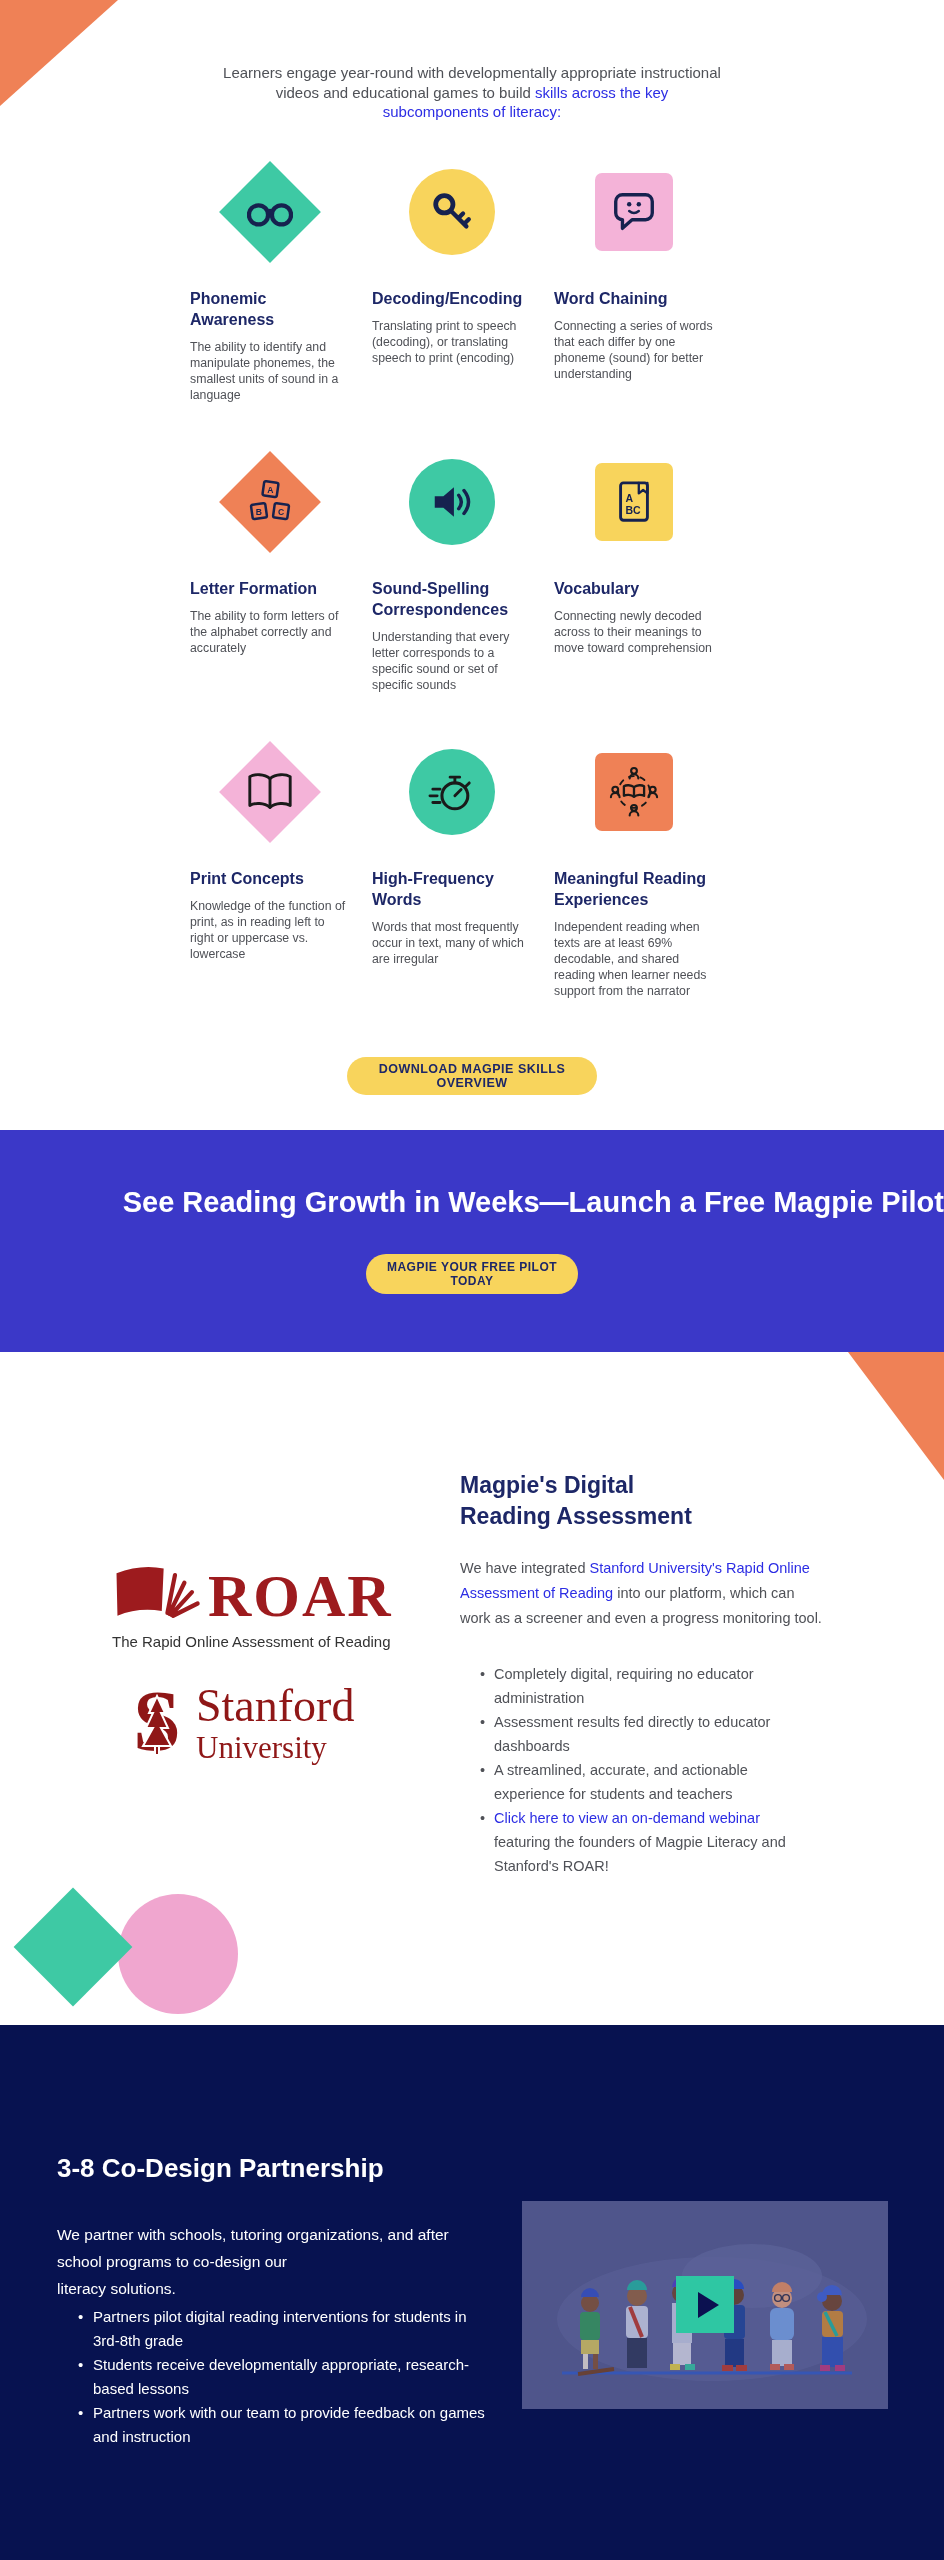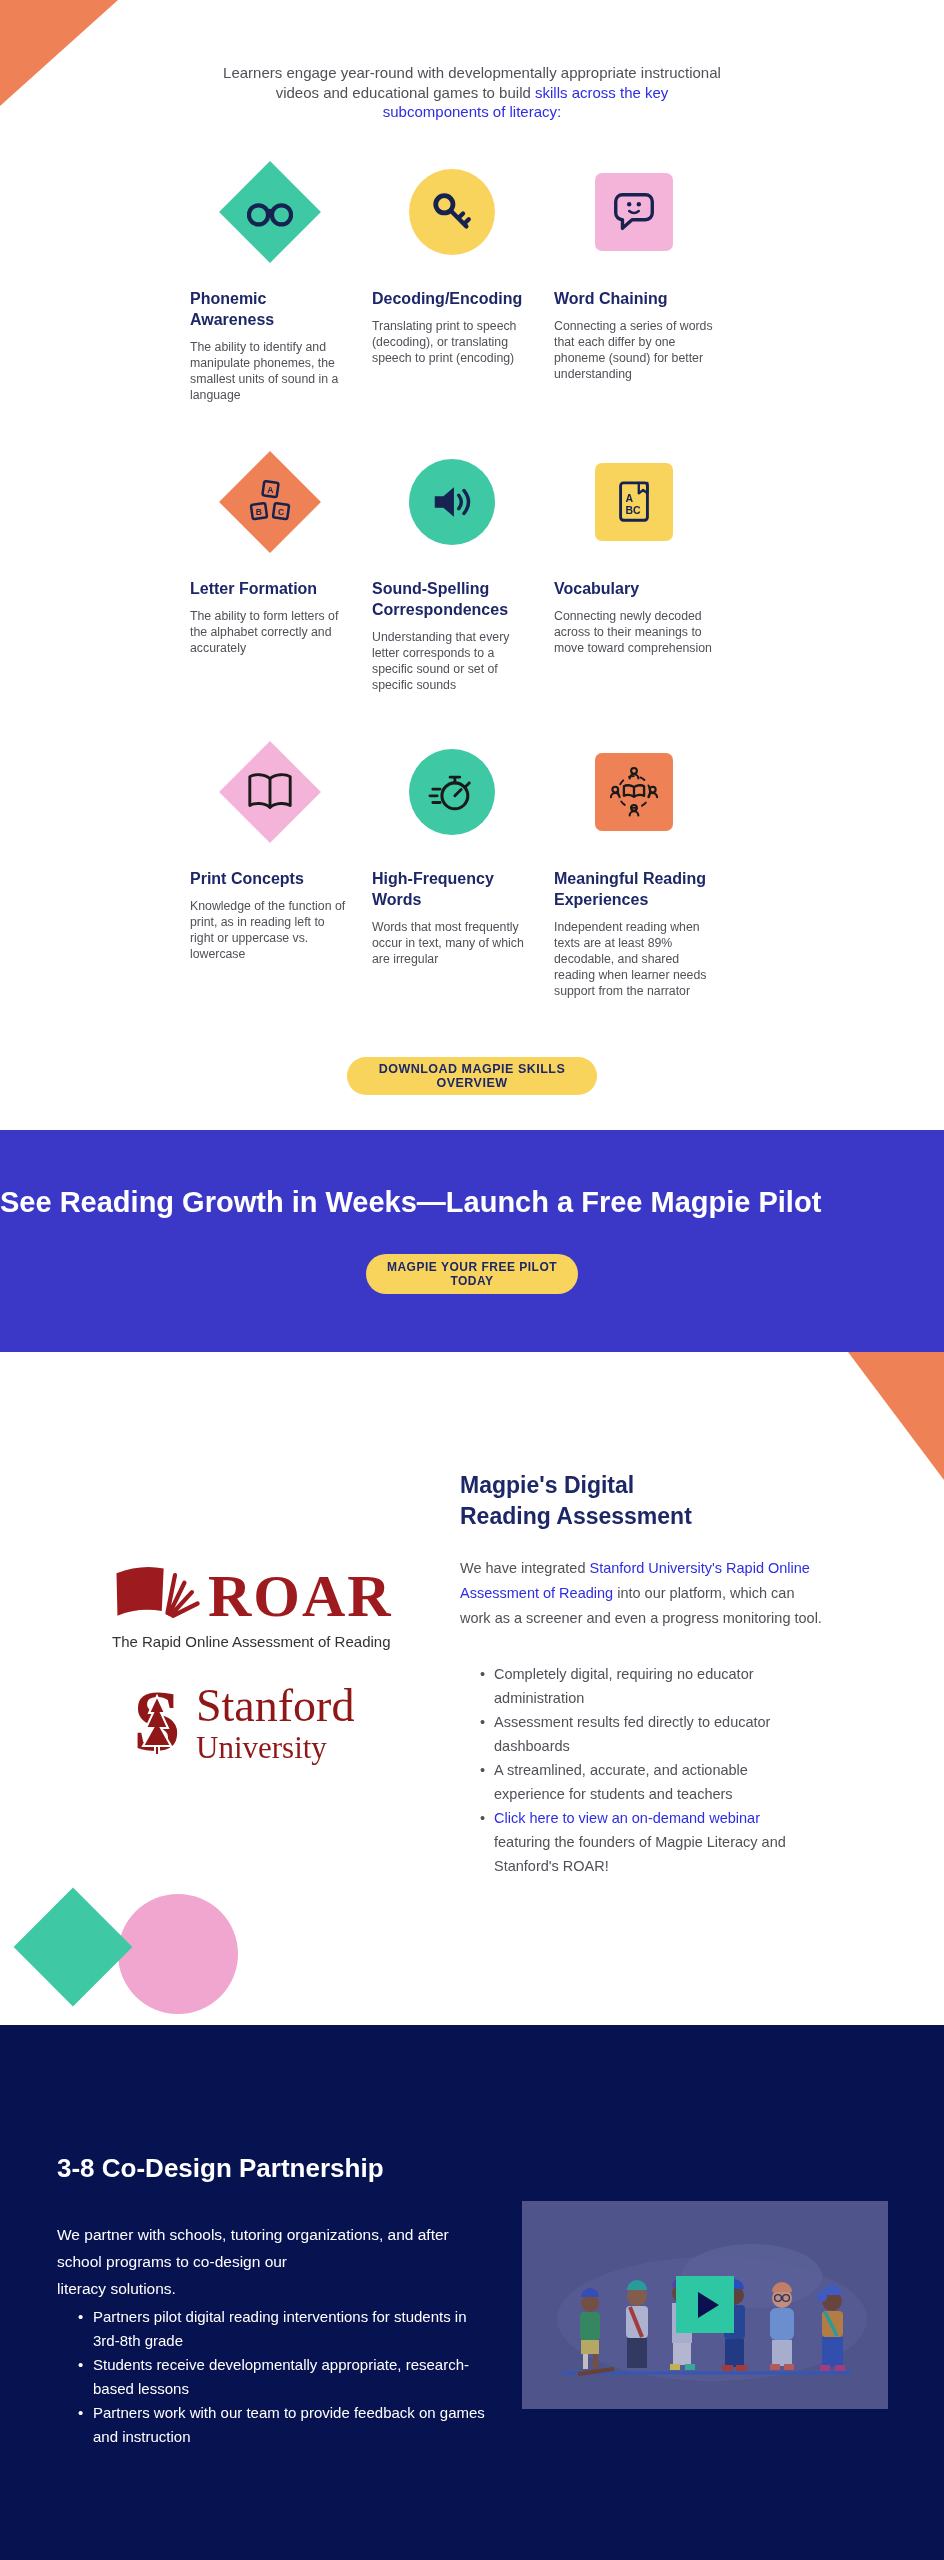--- a/index.html
+++ b/index.html
@@ -33,21 +33,21 @@
   .card p{font-size:12.3px;line-height:16px;color:var(--body-gray);margin:0;}
 
   
   .pill-btn{border:none;border-radius:999px;background:var(--yellow);color:var(--navy-text);
             font-family:"Liberation Sans",sans-serif;font-weight:700;letter-spacing:.5px;
             display:flex;align-items:center;justify-content:center;cursor:pointer;position:absolute;}
   .download-btn{left:347px;top:1057px;width:250px;height:38px;font-size:12.5px;}
 
   
   .banner{position:absolute;left:0;top:1130px;width:944px;height:222px;background:var(--indigo-banner);}
-  .banner h2{position:absolute;top:56px;left:0;width:100%;text-align:left;color:#fff;
+  .banner h2{position:absolute;top:56px;left:0;width:100%;text-align:right;color:#fff;
              font-size:29px;margin:0;font-weight:700;}
   .start-btn{left:366px;top:124px;width:212px;height:40px;font-size:12px;}
 
   
   .assess-heading{position:absolute;left:460px;top:1470px;width:262px;font-size:23px;line-height:31px;
                   color:var(--navy-text);font-weight:700;margin:0;}
   .assess-para{position:absolute;left:460px;top:1556px;width:368px;font-size:14.5px;line-height:25px;
                color:var(--body-gray);margin:0;}
   .assess-para a,.assess-list a{color:var(--link-blue);text-decoration:none;}
   .assess-list{position:absolute;left:478px;top:1662px;width:340px;margin:0;padding:0;list-style:none;
@@ -234,21 +234,21 @@
           <circle class="icb" cx="6.5" cy="24.5" r="3" stroke-width="2.2"></circle>
               <path class="icb" d="M2 32.5 a4.5 4.5 0 0 1 9 0" stroke-width="2.2"></path>
           <circle class="icb" cx="45.5" cy="24.5" r="3" stroke-width="2.2"></circle>
               <path class="icb" d="M41 32.5 a4.5 4.5 0 0 1 9 0" stroke-width="2.2"></path>
           <circle class="icb" cx="26" cy="43.5" r="3" stroke-width="2.2"></circle>
               <path class="icb" d="M21.5 51.5 a4.5 4.5 0 0 1 9 0" stroke-width="2.2"></path>
         </svg>
           </div>
         </div>
       <h3>Meaningful Reading Experiences</h3>
-      <p>Independent reading when texts are at least 89% decodable, and shared reading when learner needs support from the narrator</p>
+      <p>Independent reading when texts are at least 69% decodable, and shared reading when learner needs support from the narrator</p>
     </div>
 
   </div>
 
   <button class="pill-btn download-btn">DOWNLOAD MAGPIE SKILLS OVERVIEW</button>
 
   <div class="banner">
     <h2>See Reading Growth in Weeks—Launch a Free Magpie Pilot</h2>
     <button class="pill-btn start-btn">MAGPIE YOUR FREE PILOT TODAY</button>
   </div>

